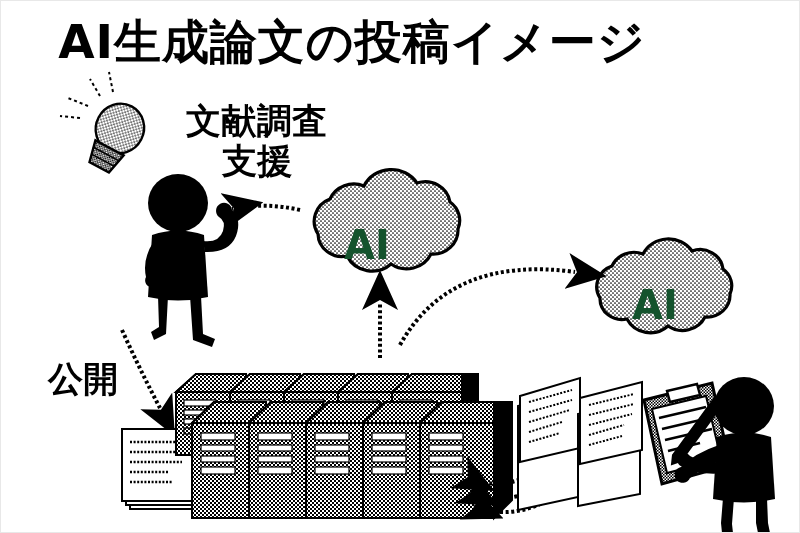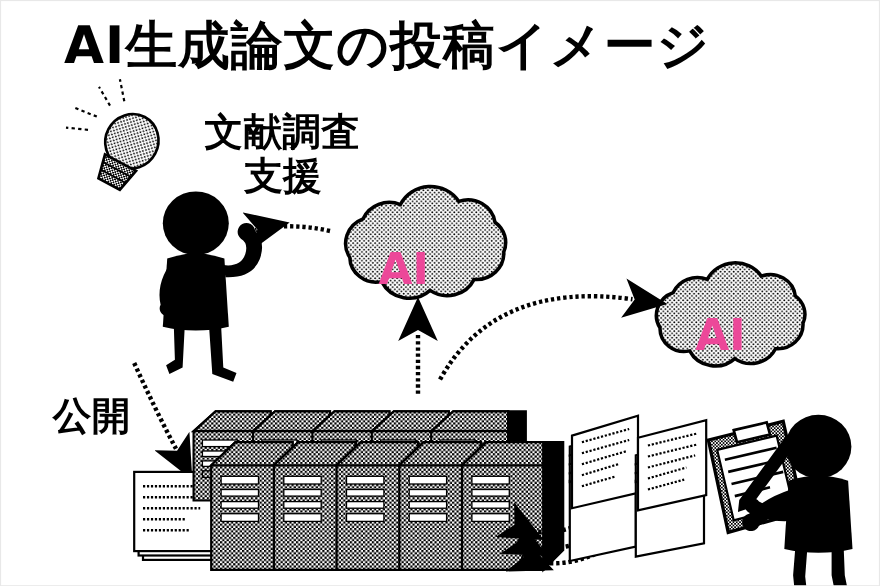--- a/index.html
+++ b/index.html
@@ -46,21 +46,21 @@
     font-size: 47px;
     letter-spacing: 0.02em;
   }
   #label-researcher { left: 26px; top: 190px; font-size: 35px; }
   #label-survey-1   { left: 186px; top: 104px; font-size: 35px; }
   #label-survey-2   { left: 222px; top: 144px; font-size: 35px; }
   #label-learning   { left: 270px; top: 308px; font-size: 35px; }
   #label-publish    { left: 48px;  top: 362px; font-size: 35px; }
   .cloud-ai-text {
     position: absolute;
-    color: #ec4899;
+    color: #14532d;
     font-weight: 700;
     font-size: 40px;
     white-space: nowrap;
     font-family: "DejaVu Sans", "Liberation Sans", sans-serif;
   }
   #cloud1-ai { left: 344px; top: 222px; }
   #cloud2-ai { left: 632px; top: 282px; }
 </style>
 </head>
 <body>

